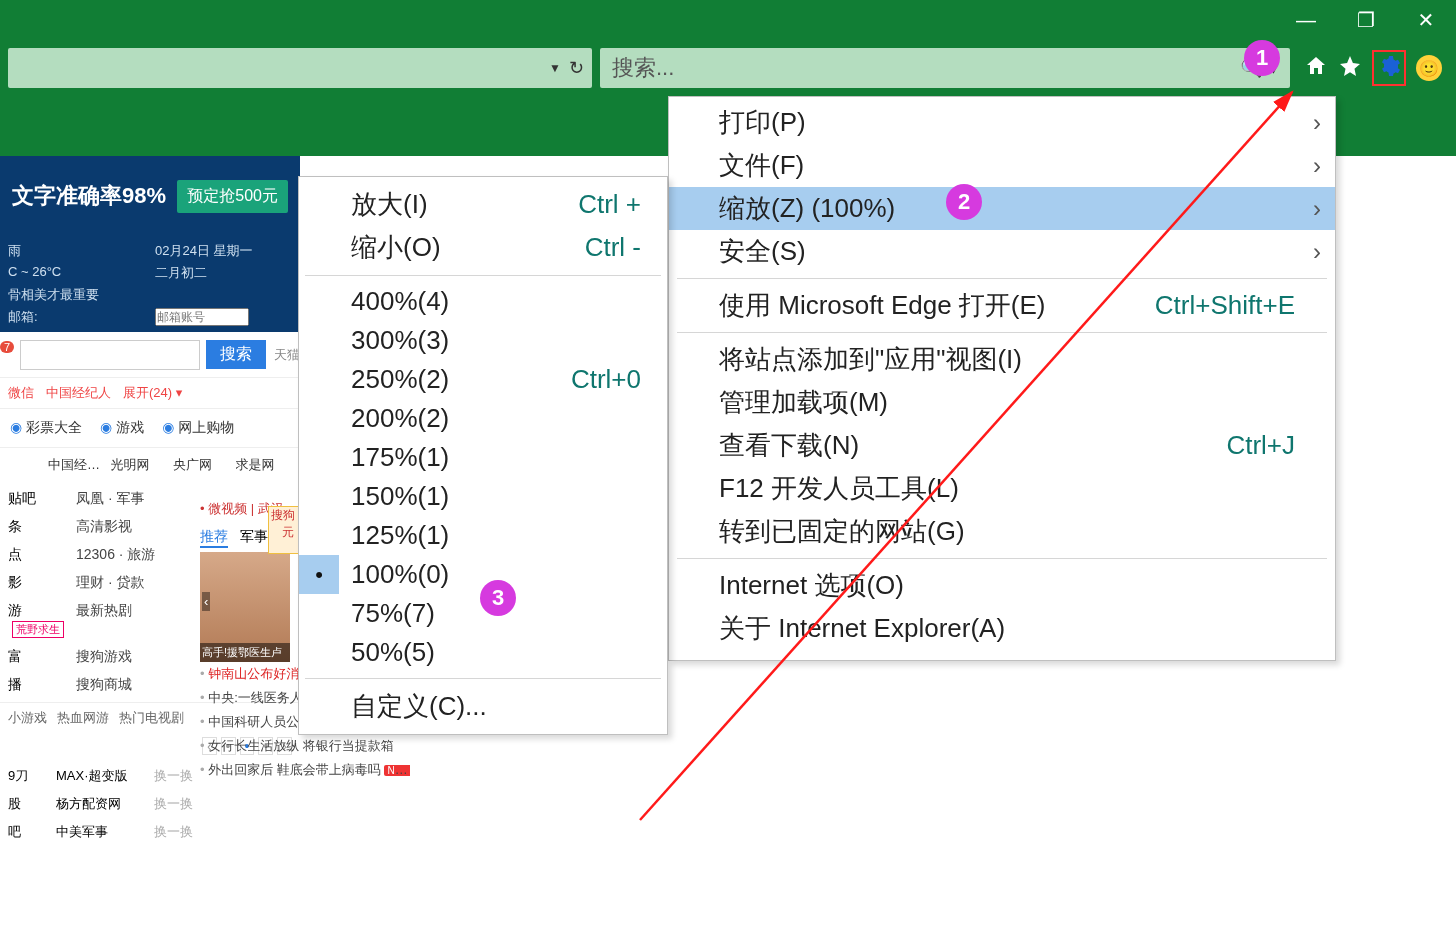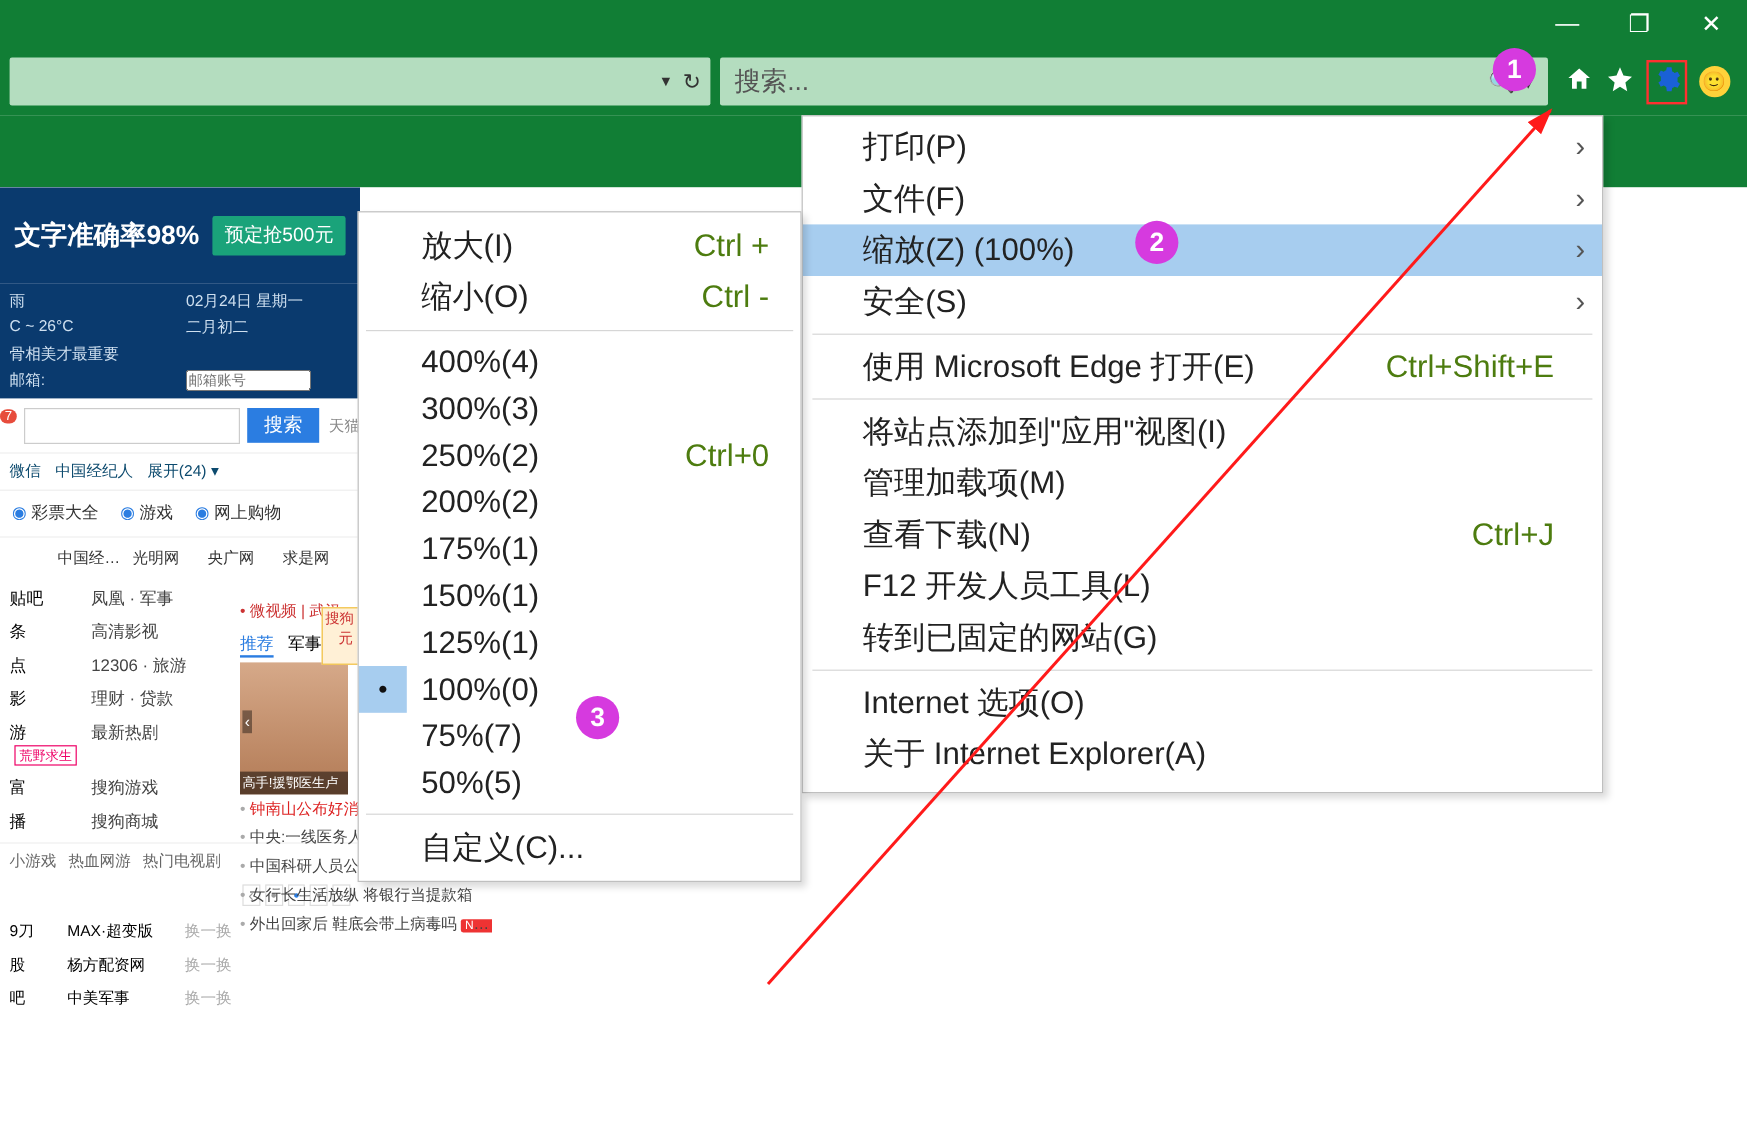--- a/index.html
+++ b/index.html
@@ -20,27 +20,27 @@
   .gear-hl svg { fill:#1a61d6; }
   .smiley { width:26px; height:26px; border-radius:50%; background:#ffd23a; display:flex; align-items:center; justify-content:center; font-size:16px; }
   .greenstrip { height:60px; background:#117e35; }
 
   
   .page { position:absolute; top:156px; left:0; width:300px; height:778px; overflow:hidden; background:#fff; }
   .banner { background:#0a3a6e; color:#fff; height:80px; display:flex; align-items:center; justify-content:space-between; padding:0 12px; }
   .banner .txt { font-size:22px; font-weight:bold; }
   .banner .btn { background:#1aa37a; color:#fff; padding:6px 10px; border-radius:2px; font-size:16px; }
   .info { background:#0a3a6e; color:#cfe0f0; font-size:13px; padding:6px 8px; display:grid; grid-template-columns:1fr 1fr; gap:4px 10px; }
-  .info input { width:104px; font-size:12px; }
+  .info input { width:94px; font-size:12px; }
   .srow { display:flex; align-items:center; height:46px; border-bottom:1px solid #eee; }
   .srow .badge { background:#e74c3c; color:#fff; border-radius:8px; font-size:11px; padding:0 4px; position:relative; top:-8px; }
   .srow input { flex:1; margin:0 6px; height:30px; border:1px solid #ccc; }
   .srow .sbtn { background:#2b7de1; color:#fff; padding:4px 14px; font-size:16px; }
   .srow .tm { color:#888; font-size:13px; margin-left:8px; }
-  .nav { display:flex; gap:12px; padding:6px 8px; font-size:13px; color:#0c4a6e; border-bottom:1px solid #eee; }
+  .nav { display:flex; gap:12px; padding:6px 8px; font-size:13px; color:#ef4444; border-bottom:1px solid #eee; }
   .nav .exp::after { content:" ▾"; }
   .iconrow { display:flex; gap:18px; padding:10px 10px; font-size:14px; color:#333; border-bottom:1px solid #eee; }
   .iconrow span::before { content:"◉ "; color:#2b7de1; }
   .links { display:grid; grid-template-columns:1fr 1fr 1fr 1fr; gap:8px 6px; padding:8px; font-size:13px; color:#333;margin-left:40px; }
   .links a { color:#333; text-decoration:none; white-space:nowrap; overflow:hidden; text-overflow:ellipsis; }
   .twocol { display:grid; grid-template-columns:60px 120px; gap:10px 8px; padding:8px; font-size:14px; }
   .twocol .r { color:#444; }
   .tag { display:inline-block; border:1px solid #e06; color:#e06; font-size:11px; padding:0 3px; margin-left:4px; }
   .mini { display:flex; gap:10px; padding:6px 8px; font-size:13px; color:#666; border-top:1px solid #eee; }
   .pager { display:flex; gap:4px; justify-content:flex-end; padding:4px 8px; font-size:14px; color:#999; }
@@ -50,21 +50,21 @@
   .tabsrow .act { color:#2b7de1; border-bottom:2px solid #2b7de1; }
   .newsbox ul { list-style:none; }
   .newsbox li { padding:3px 0; color:#444; white-space:nowrap; overflow:hidden; text-overflow:ellipsis; }
   .newsbox li.red { color:#d22; }
   .newsbox li::before { content:"• "; color:#aaa; }
   .sogou { position:absolute; top:506px; left:268px; width:40px; height:48px; background:#fff0d6; border:1px solid #f0c040; font-size:12px; color:#c33; text-align:center; }
 
   
   .menu { position:absolute; top:96px; left:668px; width:668px; background:#fff; border:1px solid #bfbfbf; box-shadow:4px 4px 6px rgba(0,0,0,.15); padding:4px 0 10px; }
   .menu-item { display:flex; align-items:center; justify-content:space-between; padding:4px 40px 4px 50px; font-size:26px; color:#222; position:relative; }
-  .menu-item .shortcut { color:#4d7c0f; font-size:26px; }
+  .menu-item .shortcut { color:#0f766e; font-size:26px; }
   .menu-item.has-sub::after { content:"›"; position:absolute; right:14px; color:#555; font-size:24px; }
   .menu-item.hl { background:#a7cdef; }
   .menu .sep { height:1px; background:#d6d6d6; margin:5px 8px; }
 
   
   .submenu { position:absolute; top:176px; left:298px; width:370px; background:#fff; border:1px solid #bfbfbf; box-shadow:4px 4px 6px rgba(0,0,0,.15); padding:6px 0; }
   .submenu .menu-item { font-size:26px; padding:4px 26px 4px 52px; }
   .submenu .menu-item .lab { flex:1; }
   .submenu .check { position:absolute; left:0; top:0; bottom:0; width:40px; background:#a7cdef; display:flex; align-items:center; justify-content:center; font-size:22px; color:#111; }
   .submenu .sep { height:1px; background:#d6d6d6; margin:6px 6px; }

